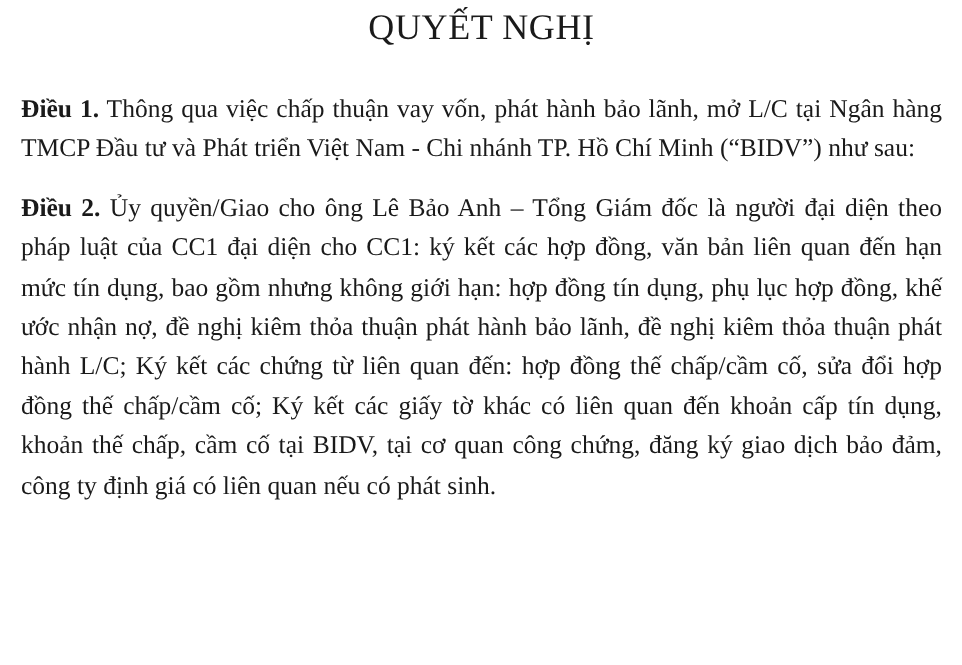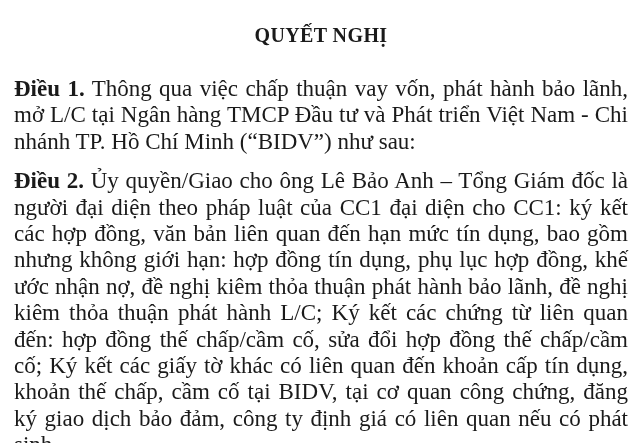--- a/index.html
+++ b/index.html
@@ -12,30 +12,30 @@
     width: 641px;
     height: 443px;
     box-sizing: border-box;
     background: #ffffff;
     color: #1a1a1a;
     font-family: "Liberation Serif", "DejaVu Serif", serif;
     padding: 6px 13px 0 14px;
     overflow: hidden;
   }
   .doc-title {
-    margin: 16px;
+    margin: 0;
     text-align: center;
-    font-size: 20px;
+    font-size: 24px;
     line-height: 26px;
-    font-weight: 700;
+    font-weight: 400;
     letter-spacing: 0.4px;
   }
   .para {
     margin: 0;
-    font-size: 23px;
+    font-size: 17px;
     line-height: 26.4px;
     text-align: justify;
     text-justify: inter-word;
   }
   .para-article1 {
     margin-top: 28px;
   }
   .para-indent {
     text-indent: 33px;
   }

